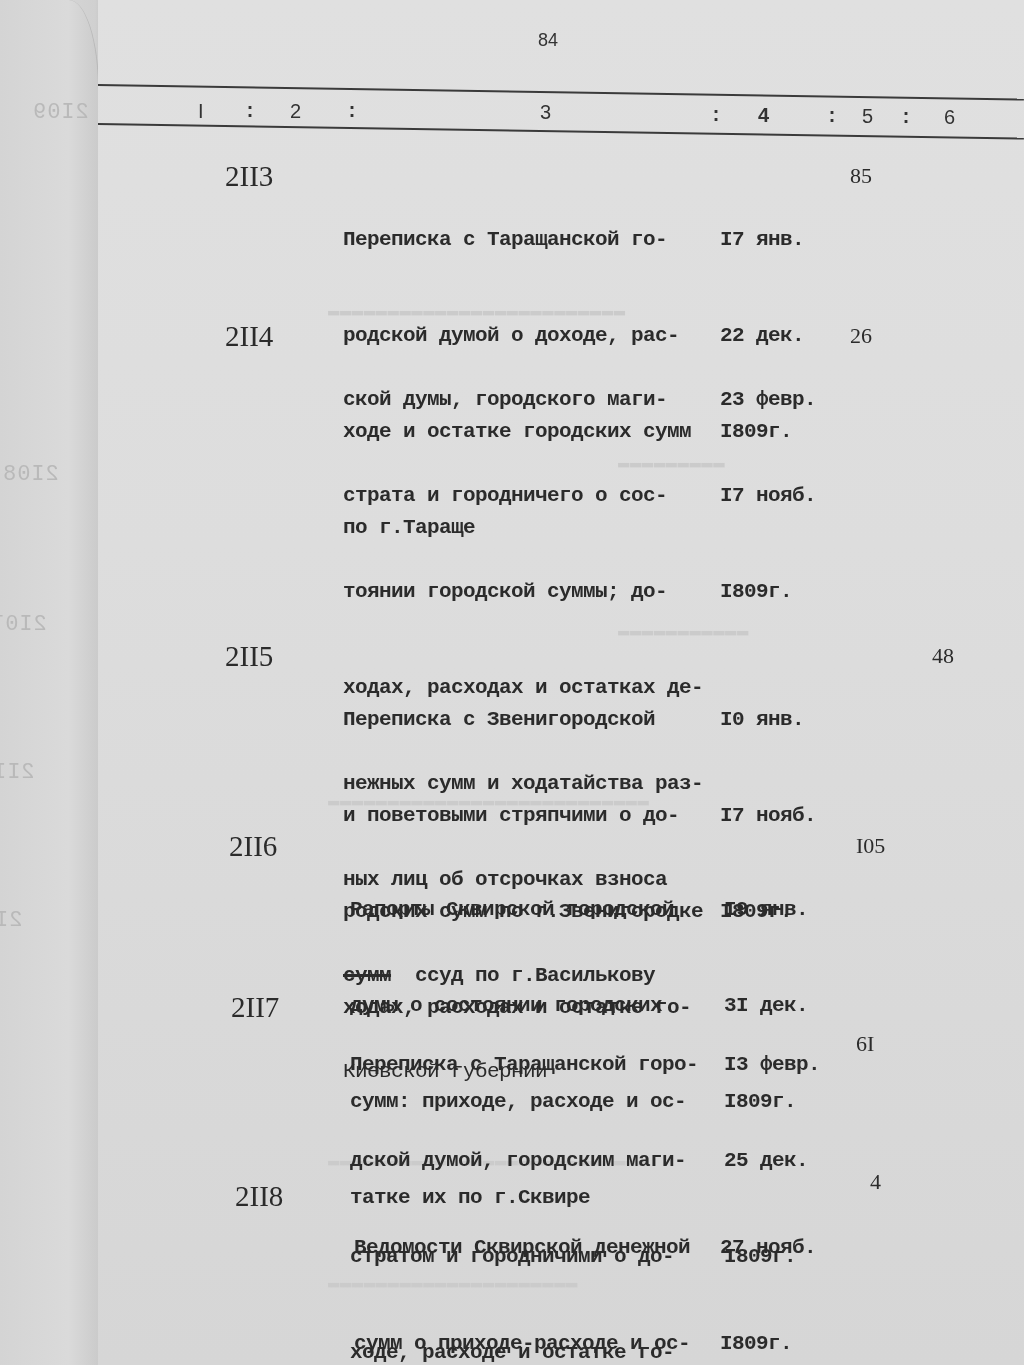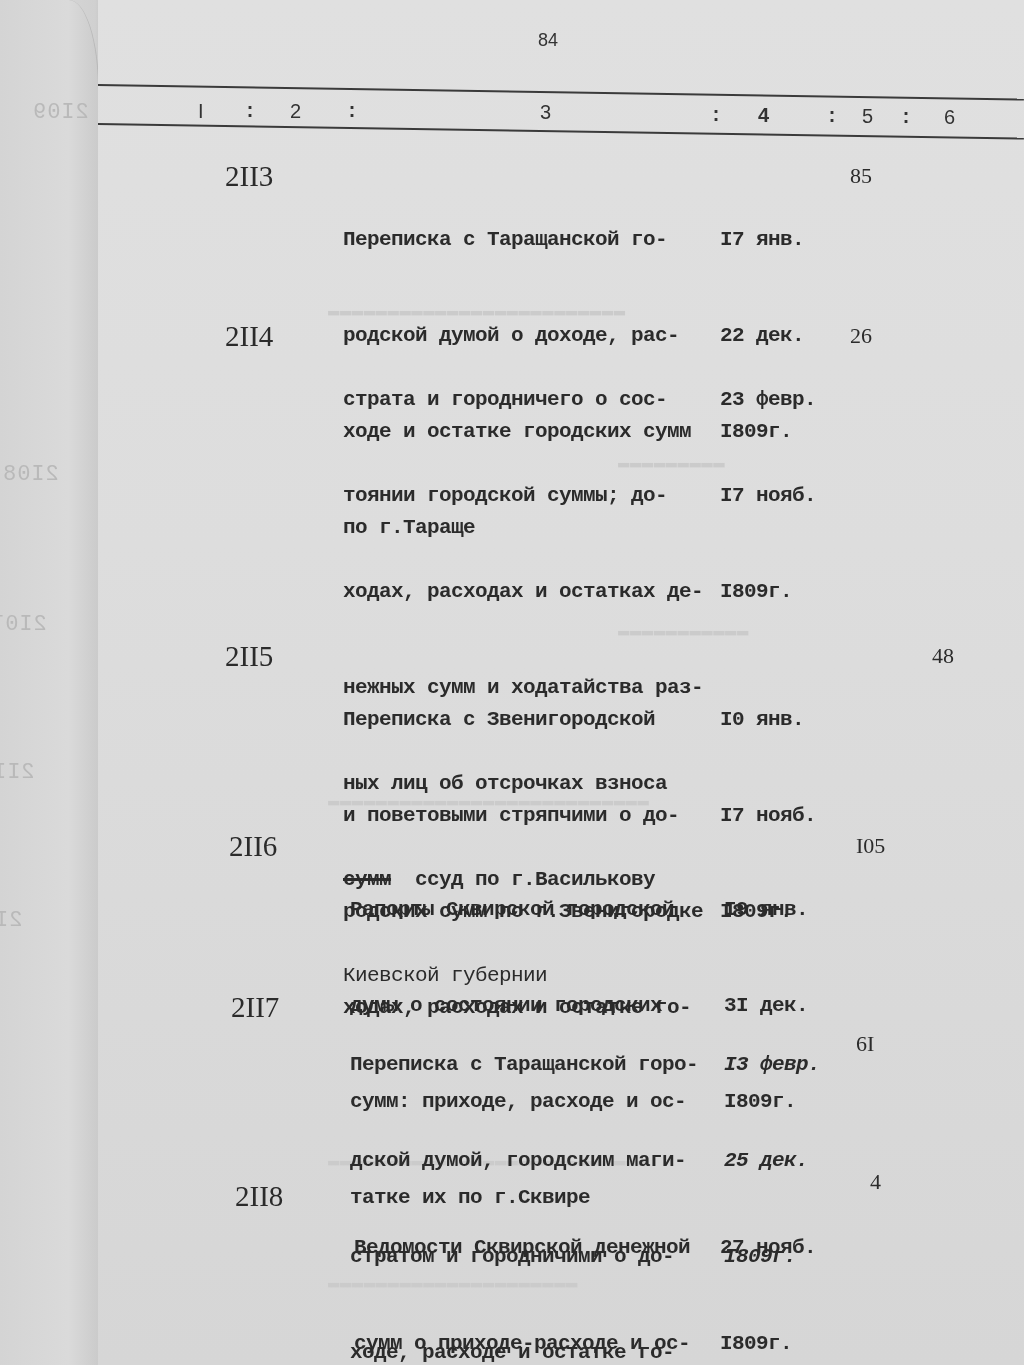--- a/index.html
+++ b/index.html
@@ -185,20 +185,21 @@
         <div>I7 янв.</div>
         <div>22 дек.</div>
         <div>I809г.</div>
       </div>
       <span class="sheets" style="left:752px;">85</span>
     </div>
 
     <div class="entry" style="top:320px;">
       <span class="num">2II4</span>
       <div class="desc">
+        <div>ской думы, городского маги-</div>
         <div>страта и городничего о сос-</div>
         <div>тоянии городской суммы; до-</div>
         <div>ходах, расходах и остатках де-</div>
         <div>нежных сумм и ходатайства раз-</div>
         <div>ных лиц об отсрочках взноса</div>
         <div><span class="strike">сумм</span>  <span>ссуд по г.Василькову</span></div>
         <div style="font-weight:normal;">Киевской губернии</div>
       </div>
       <div class="dates" style="left:622px;">
         <div>23 февр.</div>
@@ -242,21 +243,21 @@
 
     <div class="entry" style="top:985px;">
       <span class="num" style="left:94px; top:6px;">2II7</span>
       <div class="desc" style="left:252px;">
         <div>Переписка с Таращанской горо-</div>
         <div>дской думой, городским маги-</div>
         <div>стратом и городничими о до-</div>
         <div>ходе, расходе и остатке го-</div>
         
       </div>
-      <div class="dates" style="left:626px;font-style:italic;">
+      <div class="dates" style="left:626px;">
         <div>I3 февр.</div>
         <div>25 дек.</div>
         <div>I809г.</div>
       </div>
       <span class="sheets" style="left:758px;margin-top:43px;">6I</span>
     </div>
 
     <div class="entry" style="top:1168px;">
       <span class="num" style="left:98px; top:12px;">2II8</span>
       <div class="desc" style="left:256px;">

